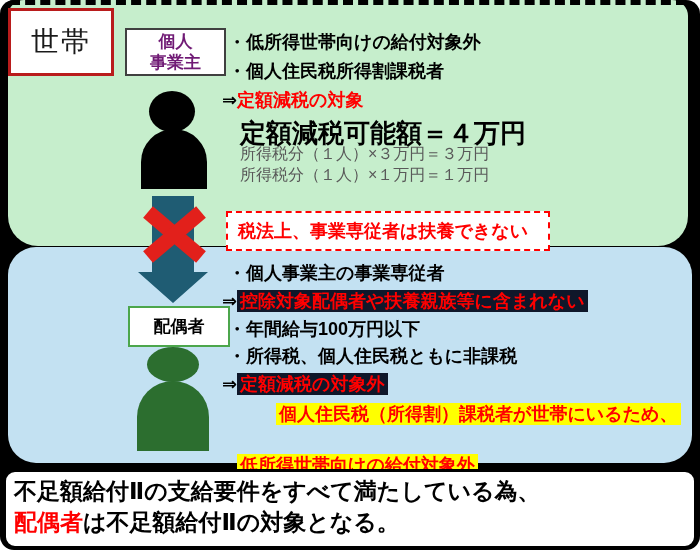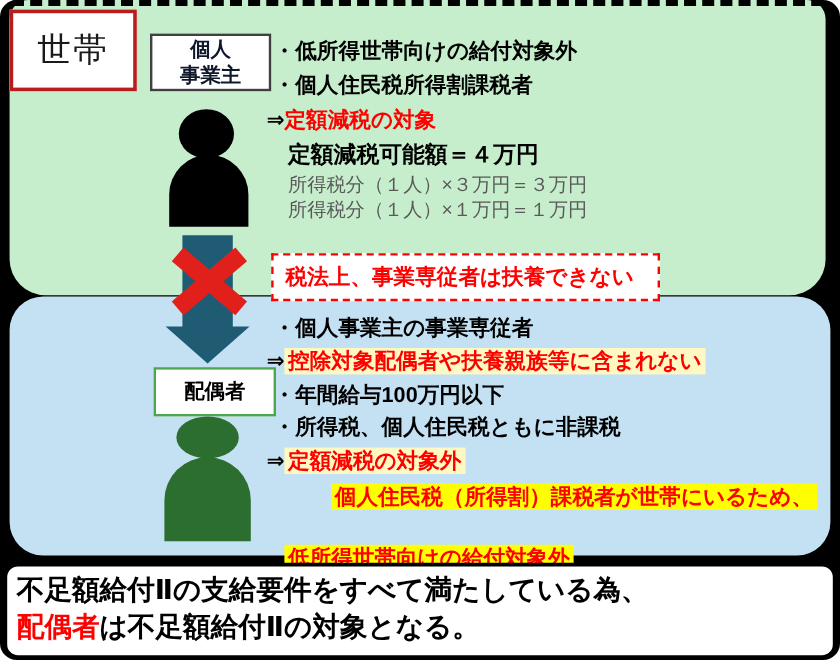--- a/index.html
+++ b/index.html
@@ -29,21 +29,21 @@
   .setai-box{
     position:absolute;left:8px;top:8px;width:100px;height:62px;
     background:#ffffff;border:3px solid #b91c1c;
     display:flex;align-items:center;justify-content:center;
     font-size:28px;color:#1a1a1a;letter-spacing:2px;
   }
   .kojin-box{
     position:absolute;left:125px;top:28px;width:97px;height:44px;
     background:#ffffff;border:2px solid #404040;
     display:flex;flex-direction:column;align-items:center;justify-content:center;
-    font-size:17px;font-weight:bold;line-height:21px;color:#0f172a;
+    font-size:17px;font-weight:bold;line-height:21px;color:#701a75;
   }
   .haigu-box{
     position:absolute;left:128px;top:306px;width:98px;height:37px;
     background:#ffffff;border:2px solid #4CA64C;
     display:flex;align-items:center;justify-content:center;
     font-size:17px;font-weight:bold;color:#000;
   }
   
   .p1-head{position:absolute;left:149px;top:91px;width:46px;height:41px;background:#000000;border-radius:50%;}
   .p1-body{position:absolute;left:141px;top:129px;width:66px;height:60px;background:#000000;border-radius:33px 33px 0 0;}
@@ -55,22 +55,22 @@
   .note-box{
     position:absolute;left:226px;top:211px;width:324px;height:40px;
     background:#ffffff;border:2px dashed #FF0000;
     display:flex;align-items:center;padding-left:10px;box-sizing:border-box;
     font-size:18px;font-weight:bold;color:#FF0000;white-space:nowrap;
   }
   
   .tl{position:absolute;white-space:nowrap;font-weight:bold;font-size:18px;color:#000;}
   .implies{color:#000;font-weight:bold;}
   .red{color:#FF0000;}
-  .hl{background:#fef9c3;color:#FF0000;padding:1px 3px;}
-  .amount-title{position:absolute;left:240px;top:116px;font-size:19px;font-weight:bold;color:#000;white-space:nowrap;font-family:Liberation Mono, monospace;}
+  .hl{background:#0f172a;color:#FF0000;padding:1px 3px;}
+  .amount-title{position:absolute;left:240px;top:116px;font-size:26px;font-weight:bold;color:#000;white-space:nowrap;font-family:Liberation Mono, monospace;}
   .amount-sub{position:absolute;font-size:16px;color:#595959;white-space:nowrap;}
   .yellow-note{position:absolute;font-size:18px;font-weight:bold;white-space:nowrap;}
   .yellow-note span{background:#FFFF00;color:#FF0000;padding:1px 3px;}
   
   .footer-text{
     position:absolute;left:14px;top:476px;width:670px;
     font-size:23px;font-weight:bold;color:#000;line-height:31px;white-space:nowrap;
   }
 </style>
 </head>

